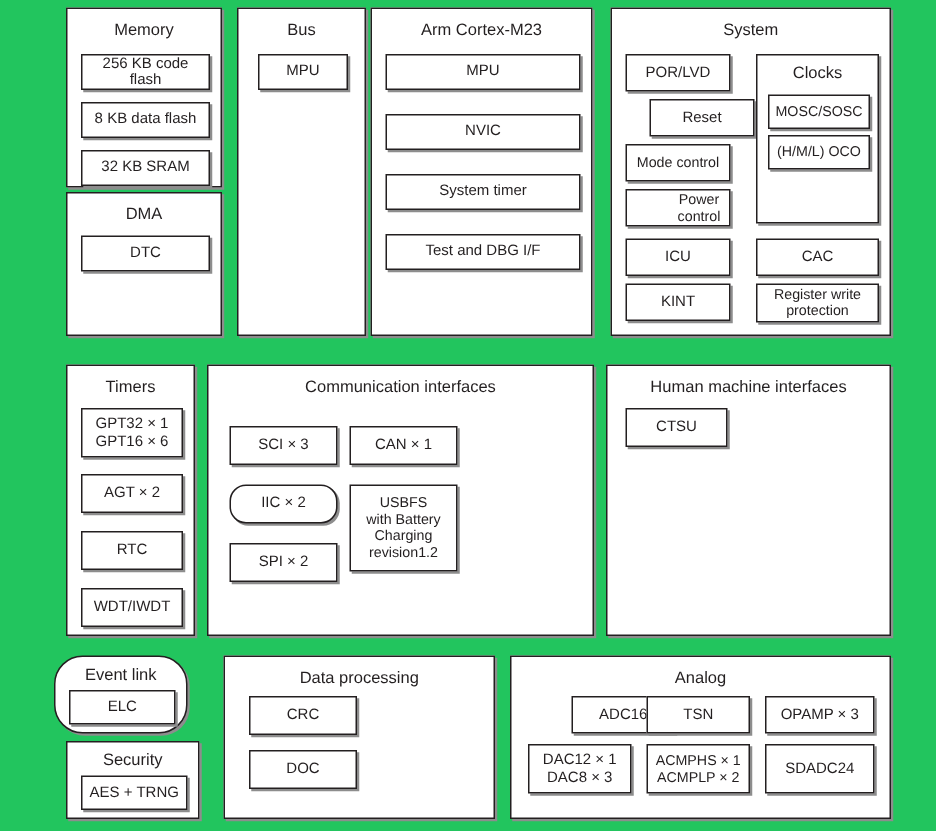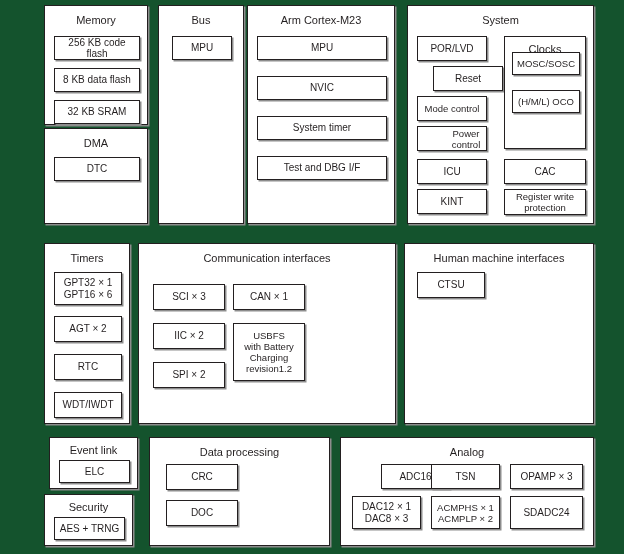--- a/index.html
+++ b/index.html
@@ -8,21 +8,21 @@
     background: #ffffff;
   }
   body {
     font-family: "Liberation Sans", sans-serif;
     color: #000000;
   }
   #canvas {
     position: relative;
     width: 624px;
     height: 554px;
-    background: #14532d;
+    background: #22c55e;
     overflow: hidden;
   }
   
   .group {
     position: absolute;
     box-sizing: border-box;
     border: 1px solid #231f20;
     background: #ffffff;
     box-shadow: 1.5px 1.5px 0 0 #8d8d8d;
   }
@@ -119,21 +119,21 @@
     </div>
     <div class="blk" style="left:9px; top:153px; width:70px; height:25px;">
       <span>ICU</span>
     </div>
     <div class="blk" style="left:9px; top:183px; width:70px; height:25px;">
       <span>KINT</span>
     </div>
 
     <div class="group" style="left:96px; top:30px; width:82px; height:113px;">
       <div class="g-title" style="top:6px;">Clocks</div>
-      <div class="blk small" style="left:7px; top:15px; width:68px; height:23px;justify-content:center;">
+      <div class="blk small" style="left:7px; top:26px; width:68px; height:23px;justify-content:center;">
         <span>MOSC/SOSC</span>
       </div>
       <div class="blk small" style="left:7px; top:53px; width:68px; height:23px;">
         <span>(H/M/L) OCO</span>
       </div>
     </div>
 
     <div class="blk" style="left:96px; top:153px; width:82px; height:25px;">
       <span>CAC</span>
     </div>
@@ -157,21 +157,21 @@
     <div class="blk" style="left:9px; top:148px; width:68px; height:26px;">
       <span>WDT/IWDT</span>
     </div>
   </div>
 
   <div class="group" style="left:138px; top:243px; width:258px; height:181px;">
     <div class="g-title" style="top:8px;">Communication interfaces</div>
     <div class="blk" style="left:14px; top:40px; width:72px; height:26px;">
       <span>SCI × 3</span>
     </div>
-    <div class="blk" style="left:14px; top:79px; width:72px; height:26px;">
+    <div class="blk" style="left:14px; top:79px; width:72px; height:26px;border-radius:11px;">
       <span>IIC × 2</span>
     </div>
     <div class="blk" style="left:14px; top:118px; width:72px; height:26px;">
       <span>SPI × 2</span>
     </div>
     <div class="blk" style="left:94px; top:40px; width:72px; height:26px;">
       <span>CAN × 1</span>
     </div>
     <div class="blk small" style="left:94px; top:79px; width:72px; height:58px;">
       <span style="white-space:pre-line;">USBFS
@@ -181,21 +181,21 @@
     </div>
   </div>
 
   <div class="group" style="left:404px; top:243px; width:190px; height:181px;">
     <div class="g-title" style="top:8px;">Human machine interfaces</div>
     <div class="blk" style="left:12px; top:28px; width:68px; height:26px;">
       <span>CTSU</span>
     </div>
   </div>
 
-  <div class="group" style="left:49px; top:437px; width:89px; height:52px;">
+  <div class="group" style="left:36px; top:437px; width:89px; height:52px;border-radius:19px;">
     <div class="g-title" style="top:6px;">Event link</div>
     <div class="blk" style="left:9px; top:22px; width:71px; height:23px;">
       <span>ELC</span>
     </div>
   </div>
 
   <div class="group" style="left:44px; top:494px; width:89px; height:52px;">
     <div class="g-title" style="top:6px;">Security</div>
     <div class="blk" style="left:9px; top:22px; width:71px; height:23px;">
       <span>AES + TRNG</span>

